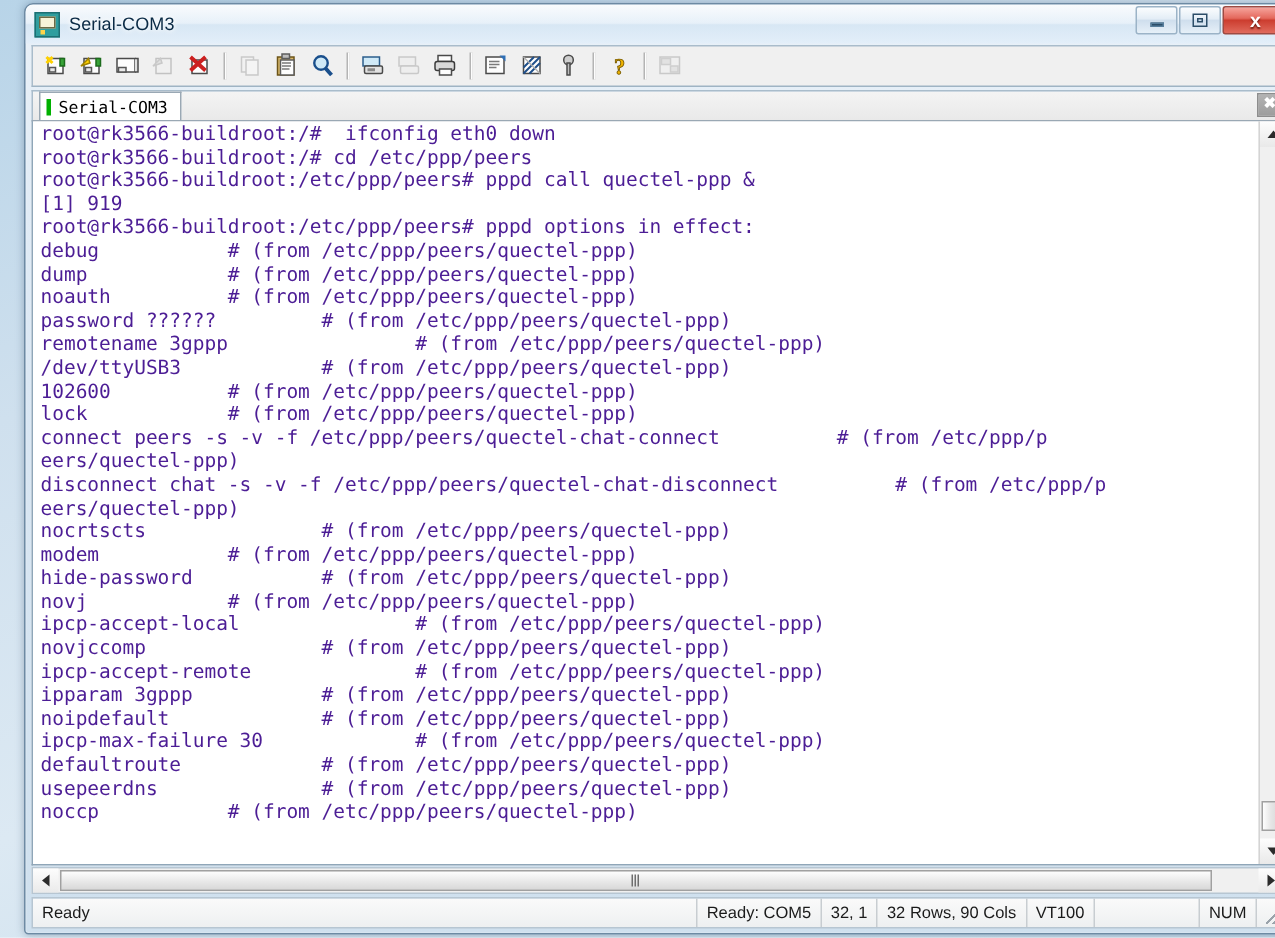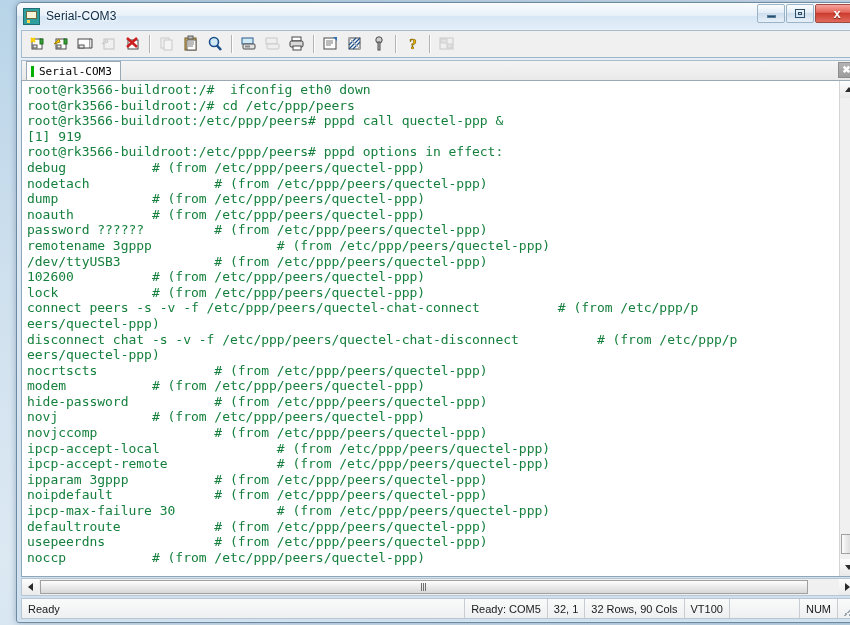--- a/index.html
+++ b/index.html
@@ -182,21 +182,21 @@
     flex: 1 1 auto;
     overflow: hidden;
     background: #ffffff;
     padding: 1px 0 0 5px;
     box-sizing: border-box;
   }
   .term-line {
     font-family: "DejaVu Sans Mono", monospace;
     font-size: 13px;
     line-height: 15.6px;
-    color: #15803d;
+    color: #4c1d95;
     white-space: pre;
     letter-spacing: -0.02px;
   }
 
   
   .vsb {
     width: 17px;
     flex: none;
     background: #f0f0f0;
     border-left: 1px solid #d4d4d4;
@@ -465,38 +465,37 @@
   </div>
 
   <div class="term-wrap">
     <div class="term" id="terminal-output">
         <div class="term-line">root@rk3566-buildroot:/#  ifconfig eth0 down</div>
         <div class="term-line">root@rk3566-buildroot:/# cd /etc/ppp/peers</div>
         <div class="term-line">root@rk3566-buildroot:/etc/ppp/peers# pppd call quectel-ppp &amp;</div>
         <div class="term-line">[1] 919</div>
         <div class="term-line">root@rk3566-buildroot:/etc/ppp/peers# pppd options in effect:</div>
         <div class="term-line">debug           # (from /etc/ppp/peers/quectel-ppp)</div>
-        <div class="term-line">nodetach                # (from /etc/ppp/peers/quectel-ppp)</div>
         <div class="term-line">dump            # (from /etc/ppp/peers/quectel-ppp)</div>
         <div class="term-line">noauth          # (from /etc/ppp/peers/quectel-ppp)</div>
         <div class="term-line">password ??????         # (from /etc/ppp/peers/quectel-ppp)</div>
         <div class="term-line">remotename 3gppp                # (from /etc/ppp/peers/quectel-ppp)</div>
         <div class="term-line">/dev/ttyUSB3            # (from /etc/ppp/peers/quectel-ppp)</div>
         <div class="term-line">102600          # (from /etc/ppp/peers/quectel-ppp)</div>
         <div class="term-line">lock            # (from /etc/ppp/peers/quectel-ppp)</div>
         <div class="term-line">connect peers -s -v -f /etc/ppp/peers/quectel-chat-connect          # (from /etc/ppp/p</div>
         <div class="term-line">eers/quectel-ppp)</div>
         <div class="term-line">disconnect chat -s -v -f /etc/ppp/peers/quectel-chat-disconnect          # (from /etc/ppp/p</div>
         <div class="term-line">eers/quectel-ppp)</div>
         <div class="term-line">nocrtscts               # (from /etc/ppp/peers/quectel-ppp)</div>
         <div class="term-line">modem           # (from /etc/ppp/peers/quectel-ppp)</div>
         <div class="term-line">hide-password           # (from /etc/ppp/peers/quectel-ppp)</div>
         <div class="term-line">novj            # (from /etc/ppp/peers/quectel-ppp)</div>
+        <div class="term-line">ipcp-accept-local               # (from /etc/ppp/peers/quectel-ppp)</div>
         <div class="term-line">novjccomp               # (from /etc/ppp/peers/quectel-ppp)</div>
-        <div class="term-line">ipcp-accept-local               # (from /etc/ppp/peers/quectel-ppp)</div>
         <div class="term-line">ipcp-accept-remote              # (from /etc/ppp/peers/quectel-ppp)</div>
         <div class="term-line">ipparam 3gppp           # (from /etc/ppp/peers/quectel-ppp)</div>
         <div class="term-line">noipdefault             # (from /etc/ppp/peers/quectel-ppp)</div>
         <div class="term-line">ipcp-max-failure 30             # (from /etc/ppp/peers/quectel-ppp)</div>
         <div class="term-line">defaultroute            # (from /etc/ppp/peers/quectel-ppp)</div>
         <div class="term-line">usepeerdns              # (from /etc/ppp/peers/quectel-ppp)</div>
         <div class="term-line">noccp           # (from /etc/ppp/peers/quectel-ppp)</div>
       </div>
 
     <div class="vsb">

